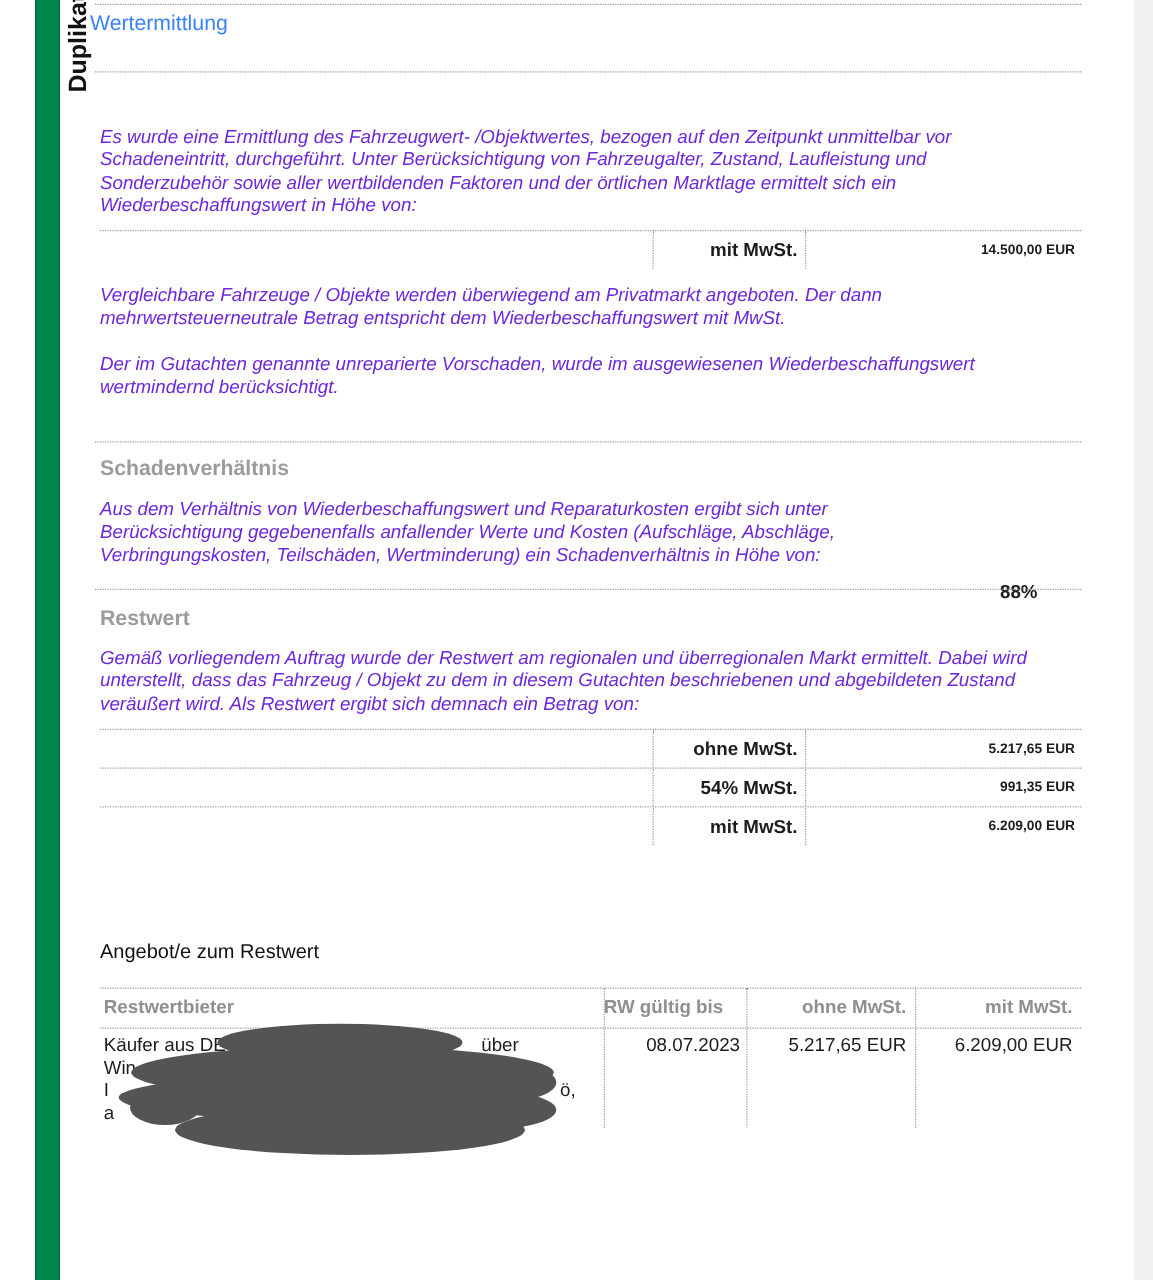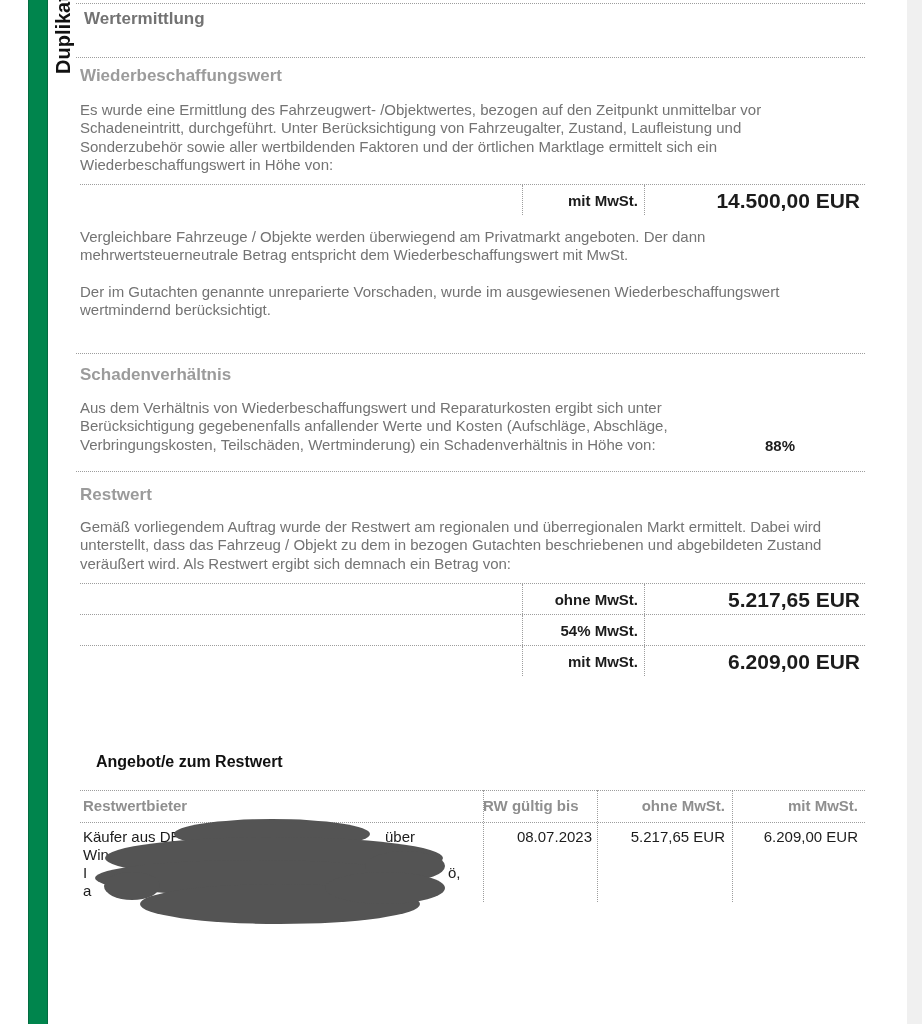--- a/index.html
+++ b/index.html
@@ -7,35 +7,35 @@
   .page {
     position:relative; width:922px; height:1024px; background:#ffffff;
     overflow:hidden; font-family:"Liberation Sans", sans-serif; color:#1c1c1c;
   }
   .green-bar { position:absolute; left:28px; top:0; width:20px; height:1024px;
     background:#00854D; border-left:1px solid #046b41; border-right:1px solid #046b41; }
   .right-strip { position:absolute; right:0; top:0; width:15px; height:1024px; background:#f0f0f0; }
   .watermark { position:absolute; left:52px; top:74px; transform:rotate(-90deg);
     transform-origin:0 0; font-size:20px; font-weight:bold; color:#111; white-space:nowrap; }
   .dotline { position:absolute; left:76px; width:789px; border-top:1px dotted #9d9d9d; height:0; }
-  .doc-title { position:absolute; left:84px; top:9px; font-size:17px; font-weight:bold; color:#737373; }
+  .doc-title { position:absolute; left:72px; top:9px; font-size:17px; font-weight:normal; color:#3b82f6; }
   .sec-head { position:absolute; left:80px; font-size:17px; font-weight:bold; color:#9B9B9B; }
   .para { position:absolute; left:80px; width:790px; font-size:15px; line-height:18.4px;
-    white-space:pre-line; color:#737373; }
-  .inline-val { position:absolute; font-size:15px; font-weight:bold; text-align:left; }
+    white-space:pre-line; color:#6d28d9;font-style:italic; }
+  .inline-val { position:absolute; font-size:15px; font-weight:bold; text-align:center;margin-top:28px; }
   .vrow-box { position:absolute; left:80px; width:785px; }
   .vrow { position:relative; height:31px; border-top:1px dotted #9d9d9d; }
   .vcell { position:absolute; left:442px; top:0; width:123px; height:100%;
     border-left:1px dotted #9d9d9d; border-right:1px dotted #9d9d9d; }
   .vlabel { position:absolute; left:442px; width:116px; top:0; height:31px; line-height:31px;
     text-align:right; font-size:15px; font-weight:bold; }
   .vvalue { position:absolute; right:5px; width:200px; top:0; height:31px; line-height:31px;
-    text-align:right; font-size:21px; font-weight:bold; }
+    text-align:right; font-size:11px; font-weight:bold; }
   .note { position:absolute; left:80px; font-size:15px; }
-  .offers-head { position:absolute; left:80px; font-size:16px; font-weight:bold; color:#111;margin-left:16px; }
+  .offers-head { position:absolute; left:80px; font-size:16px; font-weight:normal; color:#111; }
   .offers-table { position:absolute; left:80px; top:790px; width:785px; height:115px; }
   .ot-topline { position:absolute; left:0; top:0; width:100%; border-top:1px dotted #9d9d9d; }
   .ot-headline { position:absolute; left:0; top:32px; width:100%; border-top:1px dotted #9d9d9d; }
   .ot-sep { position:absolute; top:0; height:112px; border-left:1px dotted #9d9d9d; }
   .ot-h { position:absolute; top:7px; font-size:15px; font-weight:bold; color:#8F8F8F; }
   .ot-cell { position:absolute; font-size:15px; font-weight:normal; text-align:right; }
   .ot-frag { position:absolute; font-size:15px; color:#1c1c1c; }
   .blob-svg { position:absolute; left:85px; top:818px; }
 </style>
 </head>
@@ -45,21 +45,20 @@
 
   <div class="green-bar"></div>
   <div class="right-strip"></div>
 
   <div class="watermark">Duplikat</div>
 
   <div class="dotline" style="top:3px"></div>
   <div class="doc-title">Wertermittlung</div>
   <div class="dotline" style="top:57px"></div>
 
-  <div class="sec-head" style="top:66px">Wiederbeschaffungswert</div>
   <div class="para" style="top:101px">Es wurde eine Ermittlung des Fahrzeugwert- /Objektwertes, bezogen auf den Zeitpunkt unmittelbar vor
 Schadeneintritt, durchgeführt. Unter Berücksichtigung von Fahrzeugalter, Zustand, Laufleistung und
 Sonderzubehör sowie aller wertbildenden Faktoren und der örtlichen Marktlage ermittelt sich ein
 Wiederbeschaffungswert in Höhe von:</div>
 
   <div class="vrow-box" style="top:184px">
     <div class="vrow">
       <div class="vcell"></div>
       <div class="vlabel">mit MwSt.</div>
       <div class="vvalue">14.500,00 EUR</div>
@@ -74,32 +73,33 @@
   <div class="dotline" style="top:353px"></div>
   <div class="sec-head" style="top:365px">Schadenverhältnis</div>
   <div class="para" style="top:399px">Aus dem Verhältnis von Wiederbeschaffungswert und Reparaturkosten ergibt sich unter
 Berücksichtigung gegebenenfalls anfallender Werte und Kosten (Aufschläge, Abschläge,
 Verbringungskosten, Teilschäden, Wertminderung) ein Schadenverhältnis in Höhe von:</div>
   <div class="inline-val" style="top:437px; right:57px; width:100px">88%</div>
 
   <div class="dotline" style="top:471px"></div>
   <div class="sec-head" style="top:485px">Restwert</div>
   <div class="para" style="top:518px">Gemäß vorliegendem Auftrag wurde der Restwert am regionalen und überregionalen Markt ermittelt. Dabei wird
-unterstellt, dass das Fahrzeug / Objekt zu dem in bezogen Gutachten beschriebenen und abgebildeten Zustand
+unterstellt, dass das Fahrzeug / Objekt zu dem in diesem Gutachten beschriebenen und abgebildeten Zustand
 veräußert wird. Als Restwert ergibt sich demnach ein Betrag von:</div>
 
   <div class="vrow-box" style="top:583px">
     <div class="vrow">
       <div class="vcell"></div>
       <div class="vlabel">ohne MwSt.</div>
       <div class="vvalue">5.217,65 EUR</div>
     </div>
     <div class="vrow">
       <div class="vcell"></div>
       <div class="vlabel">54% MwSt.</div>
+      <div class="vvalue">991,35 EUR</div>
     </div>
     <div class="vrow">
       <div class="vcell"></div>
       <div class="vlabel">mit MwSt.</div>
       <div class="vvalue">6.209,00 EUR</div>
     </div>
   </div>
 
 
   <div class="offers-head" style="top:753px">Angebot/e zum Restwert</div>

